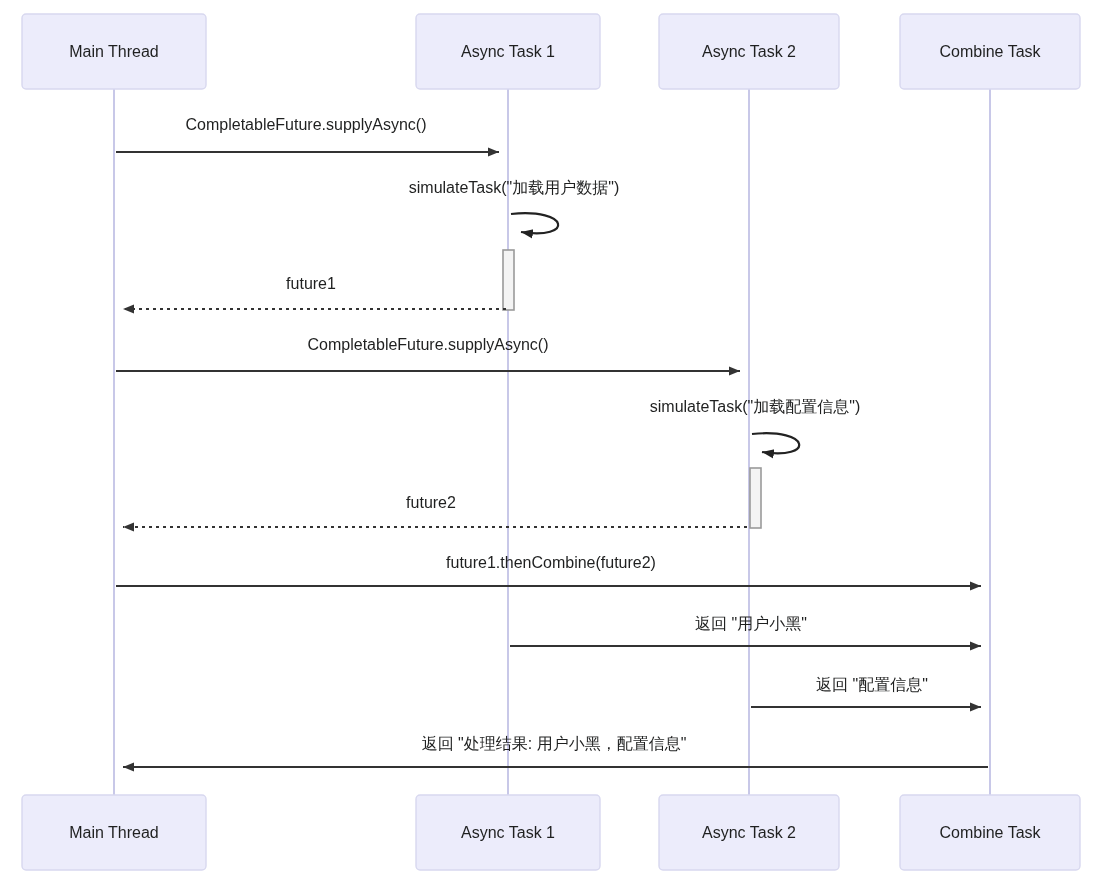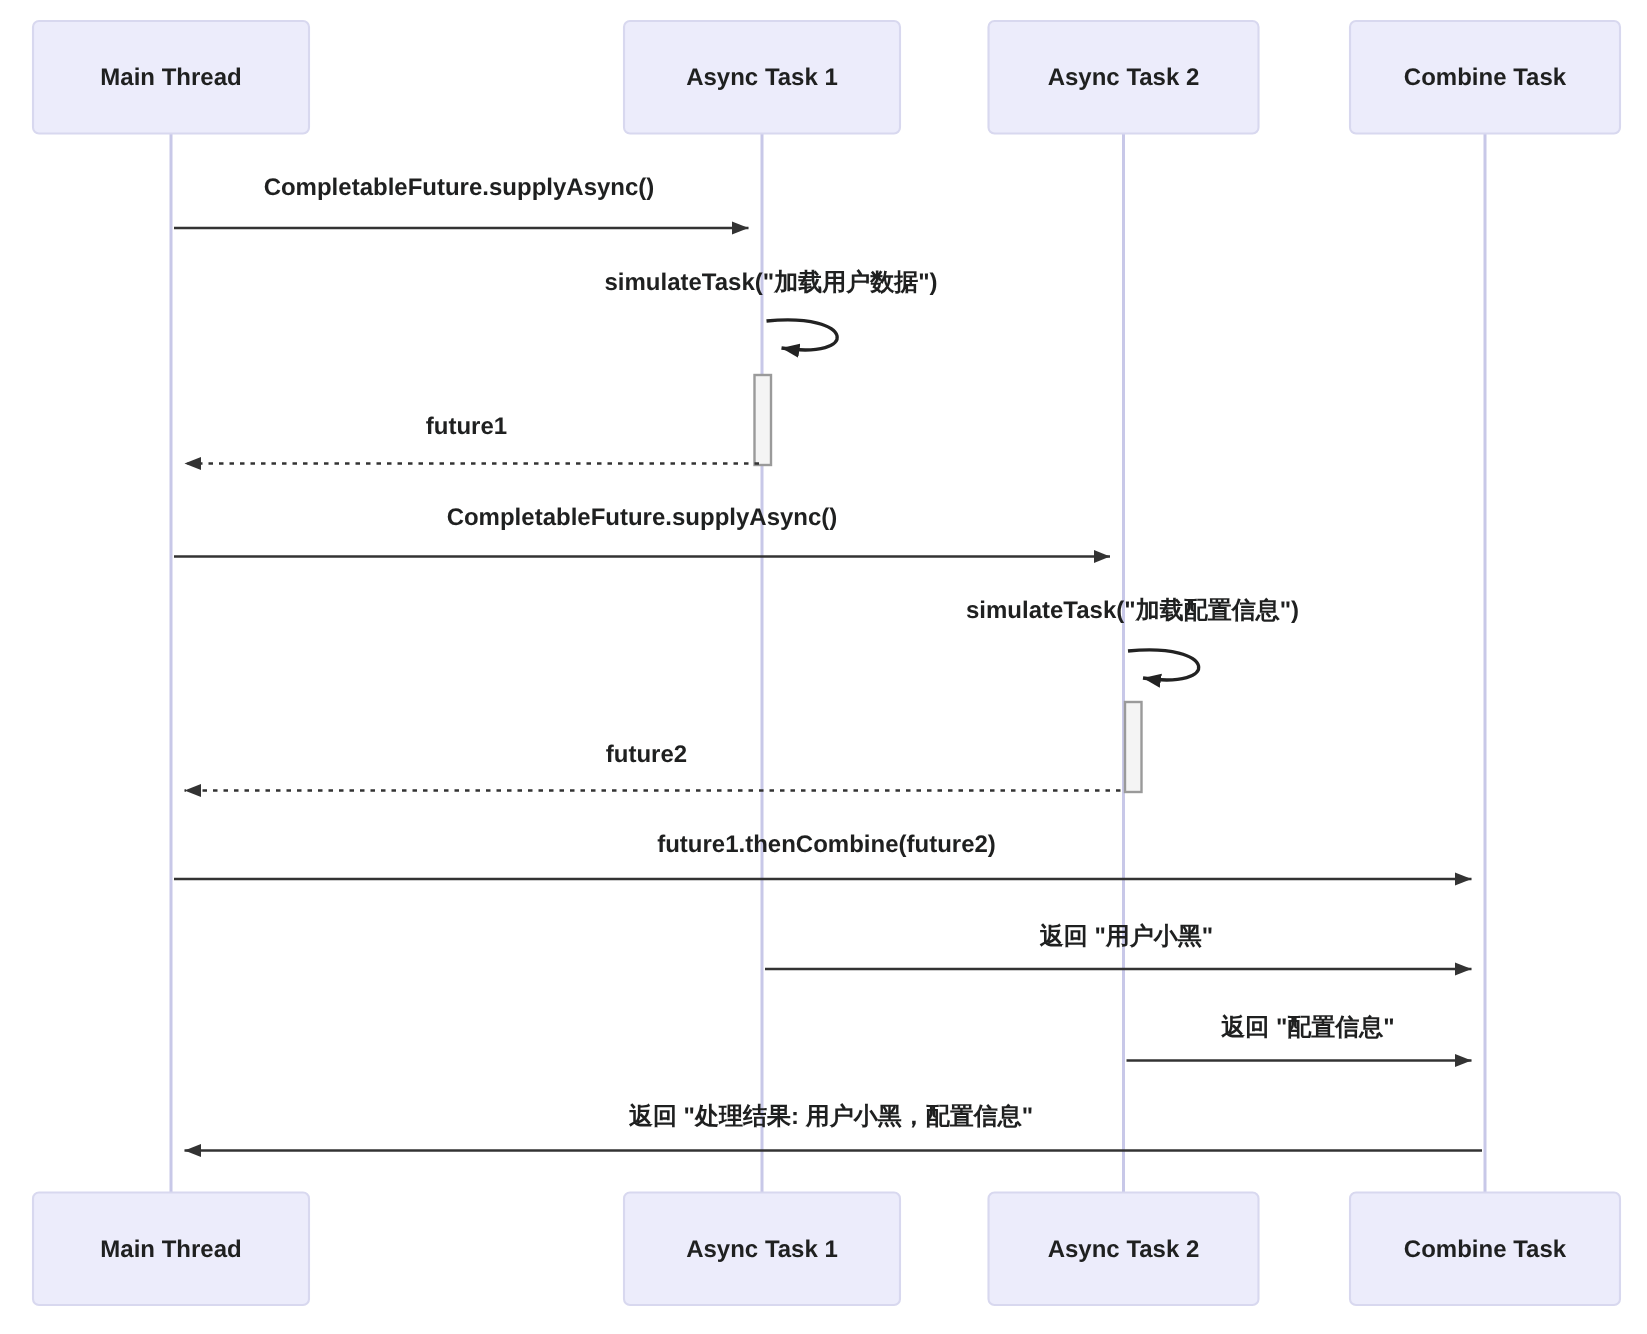--- a/index.html
+++ b/index.html
@@ -11,21 +11,20 @@
     width: 1098px;
     height: 889px;
     font-family: "Liberation Sans", "DejaVu Sans", sans-serif;
     overflow: hidden;
   }
   #diagram-root {
     position: relative;
     width: 1098px;
     height: 889px;
     background: #ffffff;
-    font-weight: bold;
   }
   svg.diagram-canvas {
     position: absolute;
     top: 0;
     left: 0;
     width: 1098px;
     height: 889px;
     display: block;
   }
   .participant-label {

